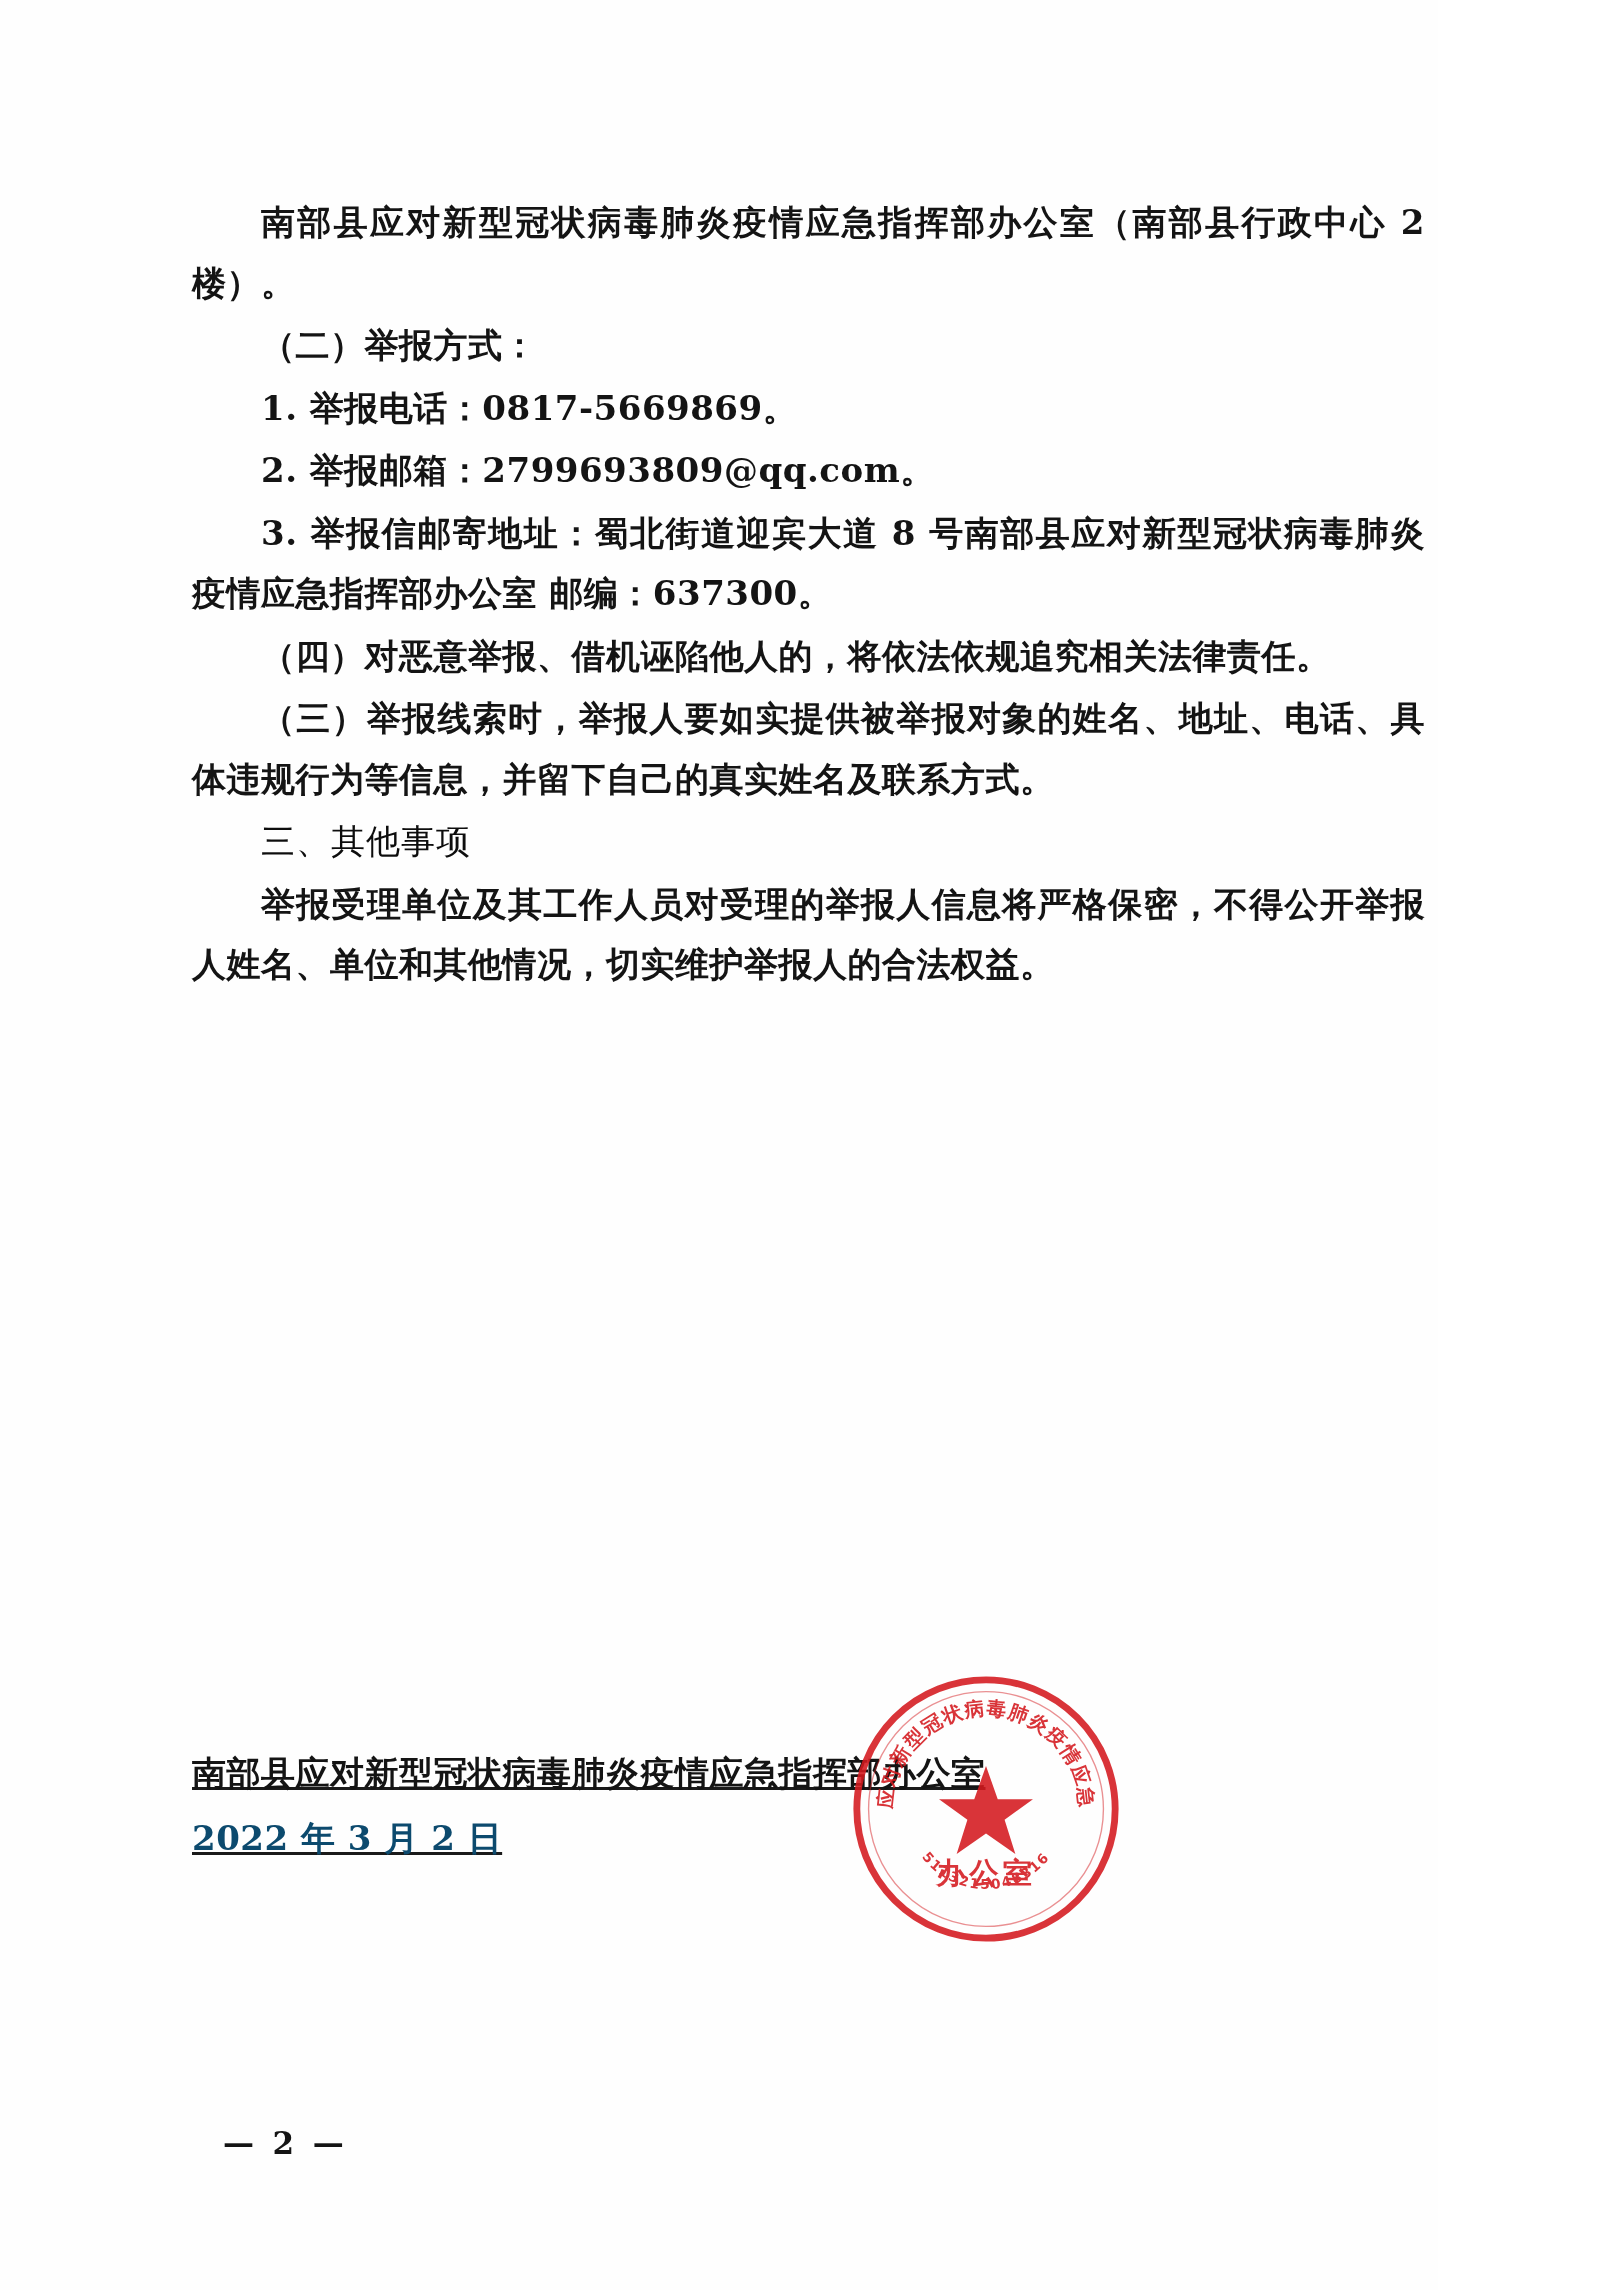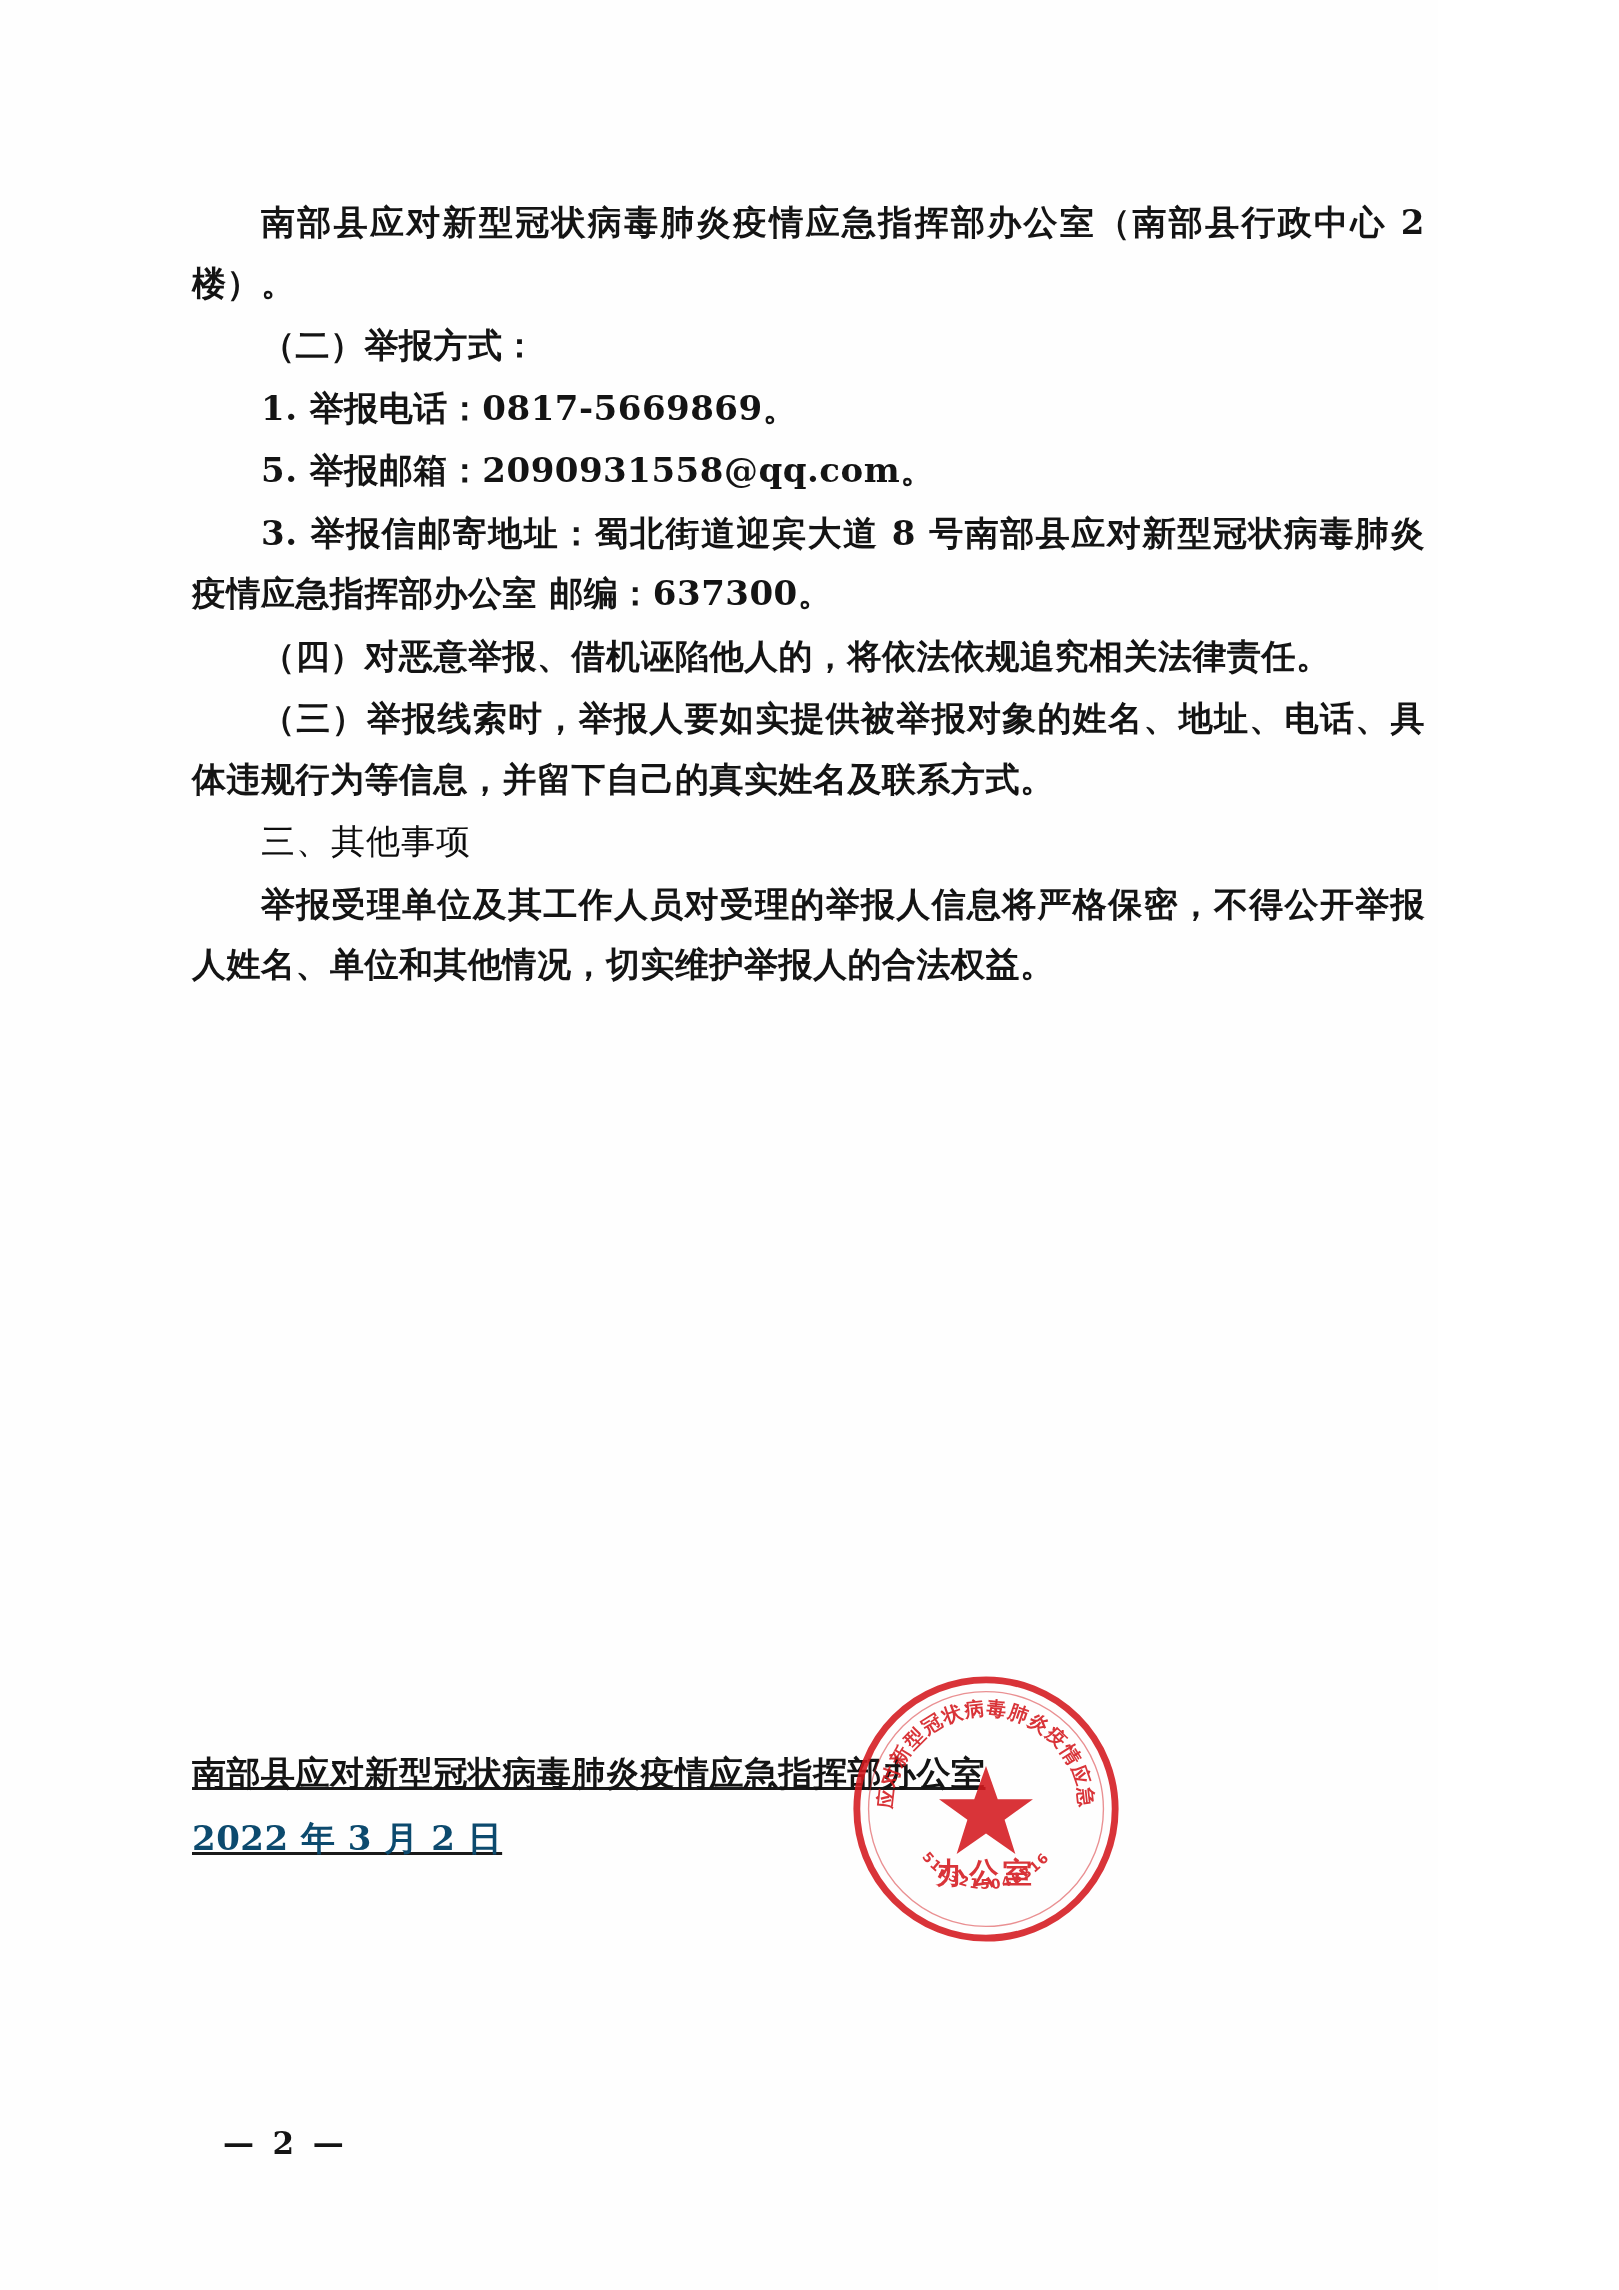--- a/index.html
+++ b/index.html
@@ -100,21 +100,21 @@
 <div class="page">
 
   <div class="doc-body">
 
     <p class="para indent">南部县应对新型冠状病毒肺炎疫情应急指挥部办公室（南部县行政中心 2 楼）。</p>
 
     <p class="para indent">（二）举报方式：</p>
 
     <p class="para indent">1. 举报电话：0817-5669869。</p>
 
-    <p class="para indent">5. 举报邮箱：2090931558@qq.com。</p>
+    <p class="para indent">2. 举报邮箱：2799693809@qq.com。</p>
 
     <p class="para indent">3. 举报信邮寄地址：蜀北街道迎宾大道 8 号南部县应对新型冠状病毒肺炎疫情应急指挥部办公室  邮编：637300。</p>
 
     <p class="para indent">（四）对恶意举报、借机诬陷他人的，将依法依规追究相关法律责任。</p>
 
     <p class="para indent">（三）举报线索时，举报人要如实提供被举报对象的姓名、地址、电话、具体违规行为等信息，并留下自己的真实姓名及联系方式。</p>
 
     <p class="heading">三、其他事项</p>
 
     <p class="para indent">举报受理单位及其工作人员对受理的举报人信息将严格保密，不得公开举报人姓名、单位和其他情况，切实维护举报人的合法权益。</p>

